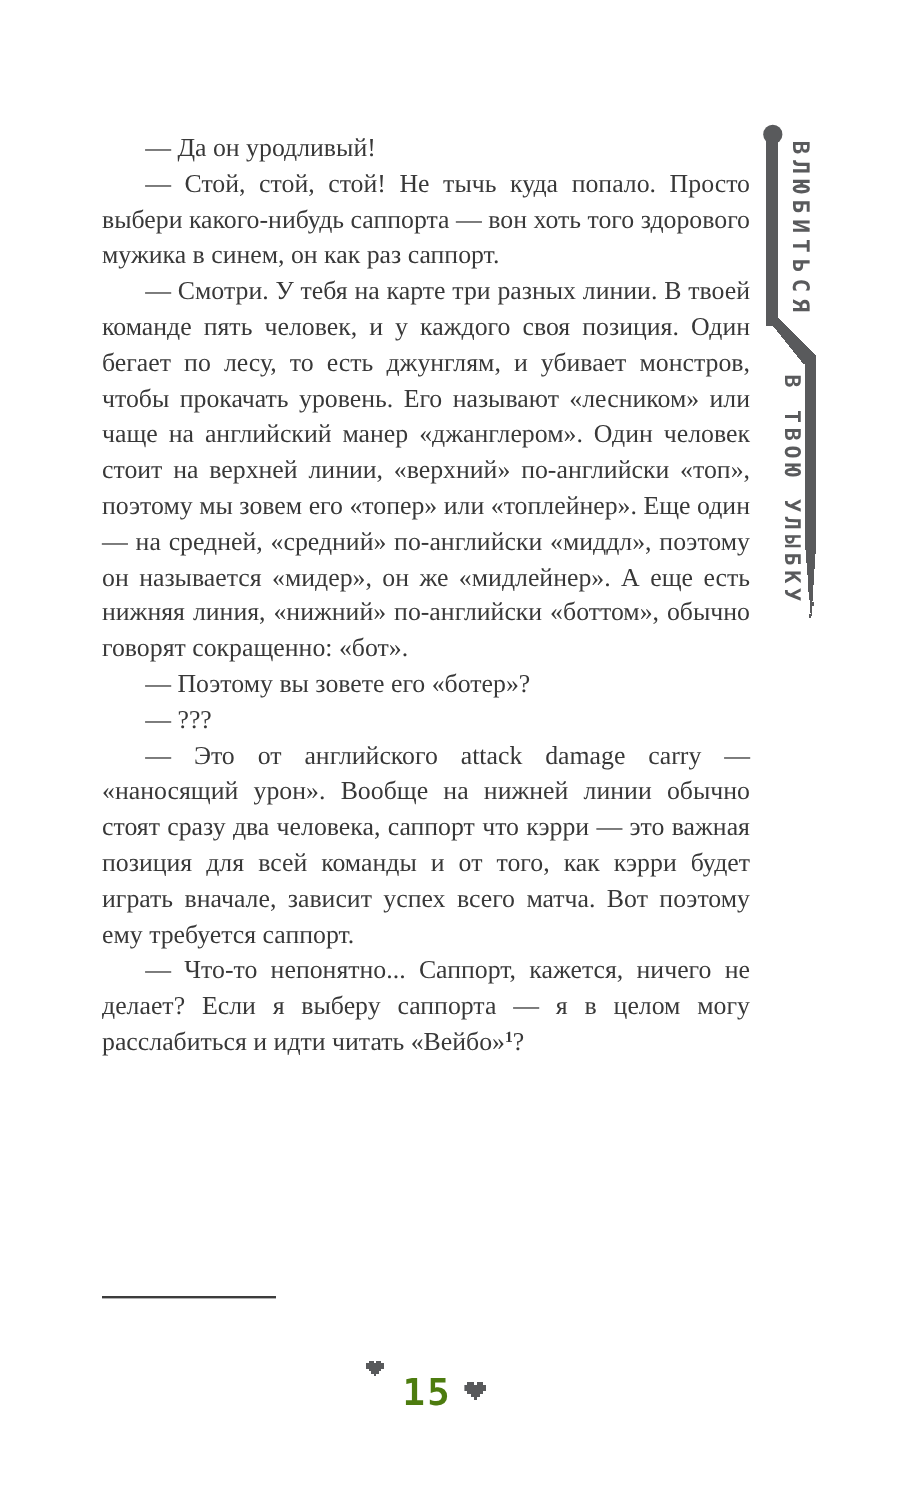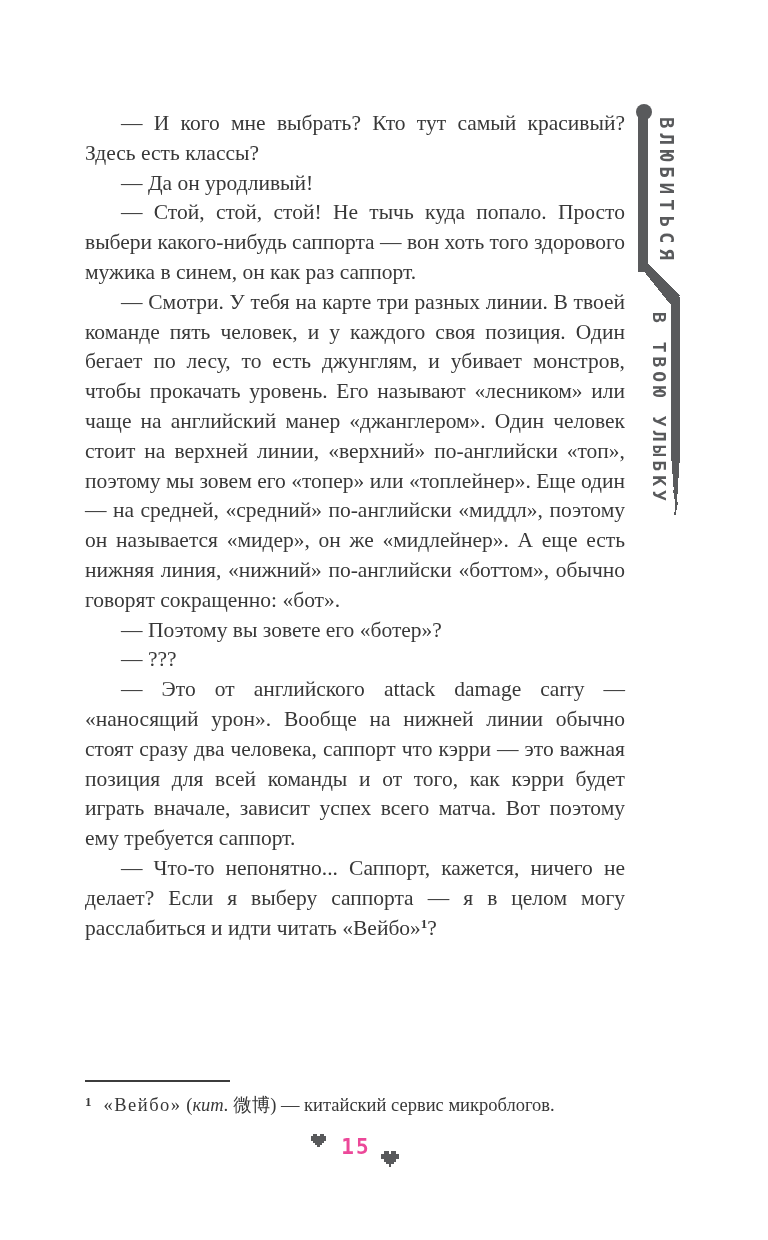--- a/index.html
+++ b/index.html
@@ -93,36 +93,35 @@
     left: 85px;
     top: 1130px;
     width: 540px;
     display: flex;
     justify-content: center;
     align-items: flex-start;
   }
   .page-number {
     font-family: "DejaVu Sans Mono", monospace;
     font-weight: 700;
-    font-size: 21px;
+    font-size: 31px;
     line-height: 34px;
     letter-spacing: 2px;
-    color: #ec4899;
-    margin: 0 10px 0 15px;
+    color: #4d7c0f;
+    margin: 14px 10px 0 15px;
   }
   .heart-left  { margin-top: 4px; }
   .heart-right { margin-top: 21px; }
 </style>
 </head>
 <body>
 
 <div class="page">
 
   <div class="text-column">
-      <p class="para">— И кого мне выбрать? Кто тут самый красивый? Здесь есть классы?</p>
       <p class="para">— Да он уродливый!</p>
       <p class="para">— Стой, стой, стой! Не тычь куда попало. Просто выбери какого-нибудь саппорта — вон хоть того здорового мужика в синем, он как раз саппорт.</p>
       <p class="para">— Смотри. У тебя на карте три разных линии. В твоей команде пять человек, и у каждого своя позиция. Один бегает по лесу, то есть джунглям, и убивает монстров, чтобы прокачать уровень. Его называют «лесником» или чаще на английский манер «джанглером». Один человек стоит на верхней линии, «верхний» по-английски «топ», поэтому мы зовем его «топер» или «топлейнер». Еще один — на средней, «средний» по-английски «миддл», поэтому он называется «мидер», он же «мидлейнер». А еще есть нижняя линия, «нижний» по-английски «боттом», обычно говорят сокращенно: «бот».</p>
       <p class="para">— Поэтому вы зовете его «ботер»?</p>
       <p class="para">— ???</p>
       <p class="para">— Это от английского attack damage carry — «наносящий урон». Вообще на нижней линии обычно стоят сразу два человека, саппорт что кэрри — это важная позиция для всей команды и от того, как кэрри будет играть вначале, зависит успех всего матча. Вот поэтому ему требуется саппорт.</p>
       <p class="para">— Что-то непонятно... Саппорт, кажется, ничего не делает? Если я выберу саппорта — я в целом могу расслабиться и идти читать «Вейбо»<sup class="fnref">1</sup>?</p>
     </div>
 
   <svg class="spine-svg" width="168" height="440" viewBox="0 0 168 440" shape-rendering="crispEdges">
@@ -134,21 +133,20 @@
       <polygon points="71,365 80,365 76,428"></polygon>
       <rect x="73" y="400" width="3" height="3"></rect>
       <rect x="75" y="412" width="3" height="3"></rect>
       <rect x="74" y="422" width="2" height="3"></rect>
     </g>
   </svg>
   <span class="spine-text spine-text-1">ВЛЮБИТЬСЯ</span>
   <span class="spine-text spine-text-2">В ТВОЮ УЛЫБКУ</span>
 
   <div class="footnote-rule"></div>
-  <p class="footnote"><sup>1</sup><span class="fn-term">«Вейбо»</span><span> (</span><span class="fn-lang">кит.</span><span> 微博</span><span>) — китайский сервис микроблогов.</span></p>
 
   <div class="page-footer">
     <svg class="heart-left" width="15" height="13" viewBox="0 0 7 6" shape-rendering="crispEdges">
       <g fill="#58595b">
         <rect x="1" y="0" width="2" height="1"></rect>
           <rect x="4" y="0" width="2" height="1"></rect>
         <rect x="0" y="1" width="7" height="2"></rect>
           <rect x="1" y="3" width="5" height="1"></rect>
         <rect x="2" y="4" width="3" height="1"></rect>
           <rect x="3" y="5" width="1" height="1"></rect>

